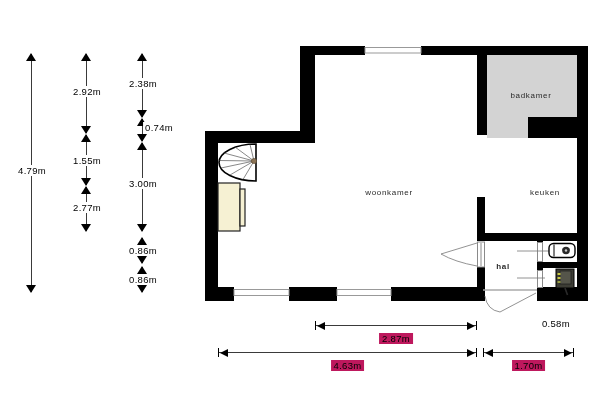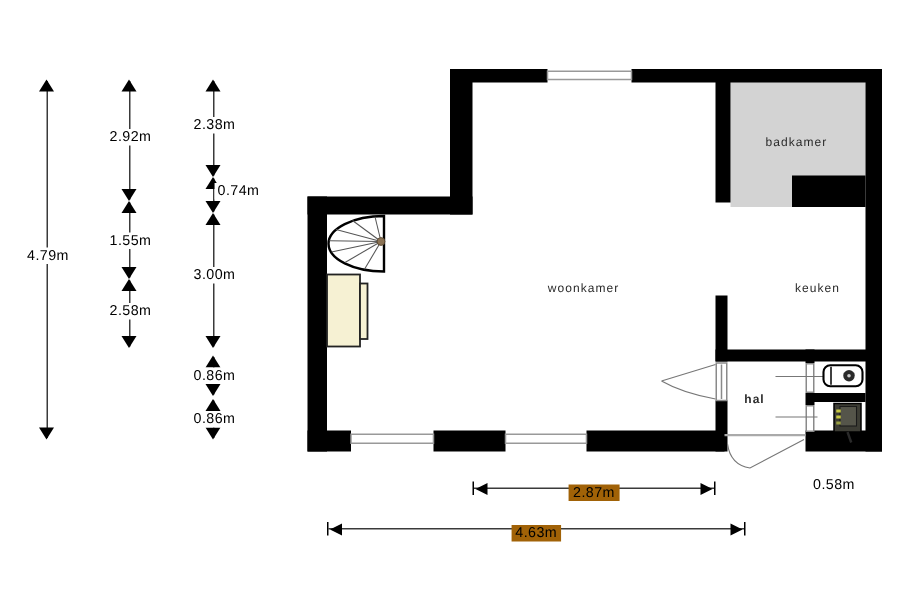--- a/index.html
+++ b/index.html
@@ -18,22 +18,22 @@
     background:#fff;padding:0 2px;font-size:9.5px;letter-spacing:.3px;color:#000;white-space:nowrap;}
   
   .hseg{position:absolute;height:14px;}
   .hseg .hline{position:absolute;left:1px;right:1px;top:7px;height:1px;background:#3a3a3a;}
   .hseg .tick-l{position:absolute;left:0;top:3px;width:1px;height:9px;background:#000;}
   .hseg .tick-r{position:absolute;right:0;top:3px;width:1px;height:9px;background:#000;}
   .hseg .a-l{position:absolute;left:2px;top:3.5px;width:0;height:0;
     border-top:4px solid transparent;border-bottom:4px solid transparent;border-right:8px solid #000;}
   .hseg .a-r{position:absolute;right:2px;top:3.5px;width:0;height:0;
     border-top:4px solid transparent;border-bottom:4px solid transparent;border-left:8px solid #000;}
-  .hlabel{position:absolute;left:50%;top:5px;transform:translateX(-50%);
-    background:#a16207;padding:0 3px;font-size:9.5px;letter-spacing:.3px;color:#000;white-space:nowrap;}
+  .hlabel{position:absolute;left:50%;top:15px;transform:translateX(-50%);
+    background:#be185d;padding:0 3px;font-size:9.5px;letter-spacing:.3px;color:#000;white-space:nowrap;}
   .hlabel-plain{position:absolute;font-size:9.5px;letter-spacing:.3px;color:#000;white-space:nowrap;}
   
   .room-label{position:absolute;transform:translate(-50%,-50%);
     font-size:8px;letter-spacing:.7px;color:#2a2a2a;white-space:nowrap;}
   
   #plan-svg{position:absolute;left:0;top:0;}
 </style>
 </head>
 <body>
 
@@ -167,21 +167,21 @@
   <div class="vseg" style="left:77px;top:134px;height:52px;">
     <div class="vline"></div>
     <div class="a-up"></div>
     <div class="a-dn"></div>
     <span class="vlabel" style="top:21px;text-align:right;">1.55m</span>
   </div>
   <div class="vseg" style="left:77px;top:186px;height:46px;">
     <div class="vline"></div>
     <div class="a-up"></div>
     <div class="a-dn"></div>
-    <span class="vlabel" style="top:16px;">2.58m</span>
+    <span class="vlabel" style="top:16px;">2.77m</span>
   </div>
 
   <div class="vseg" style="left:133px;top:53px;height:65px;">
     <div class="vline"></div>
     <div class="a-up"></div>
     <div class="a-dn"></div>
     <span class="vlabel" style="top:25px;">2.38m</span>
   </div>
   <div class="vseg" style="left:133px;top:118px;height:24px;">
     <div class="vline"></div>
@@ -212,23 +212,31 @@
     <div class="hline"></div>
     <div class="tick-l"></div>
     <div class="tick-r"></div>
     <div class="a-l"></div>
     <div class="a-r"></div>
     <span class="hlabel">2.87m</span>
   </div>
 
   <span class="hlabel-plain" style="left:542px;top:318px;">0.58m</span>
 
-  <div class="hseg" style="left:218px;top:345px;width:259px;padding-left:20px;">
+  <div class="hseg" style="left:218px;top:345px;width:259px;">
     <div class="hline"></div>
     <div class="tick-l"></div>
     <div class="tick-r"></div>
     <div class="a-l"></div>
     <div class="a-r"></div>
     <span class="hlabel">4.63m</span>
   </div>
 
+  <div class="hseg" style="left:483px;top:345px;width:91px;">
+    <div class="hline"></div>
+    <div class="tick-l"></div>
+    <div class="tick-r"></div>
+    <div class="a-l"></div>
+    <div class="a-r"></div>
+    <span class="hlabel">1.70m</span>
+  </div>
 
 </div>
 
 </body></html>

